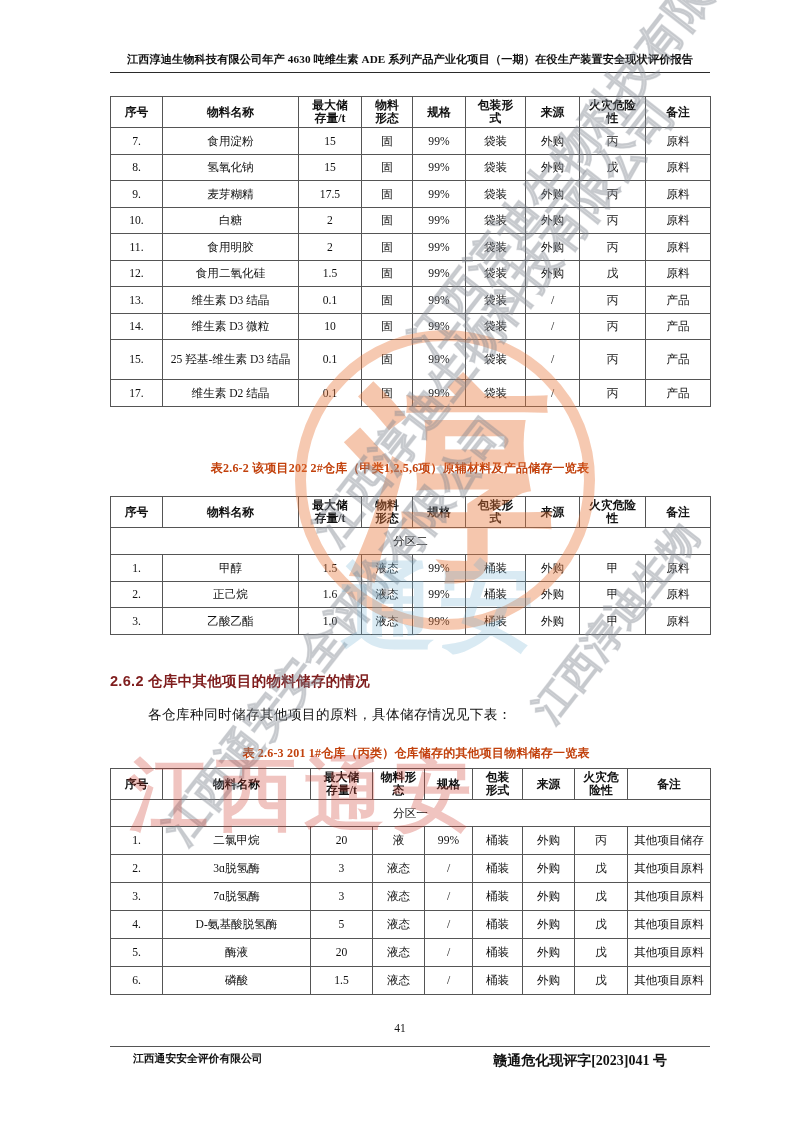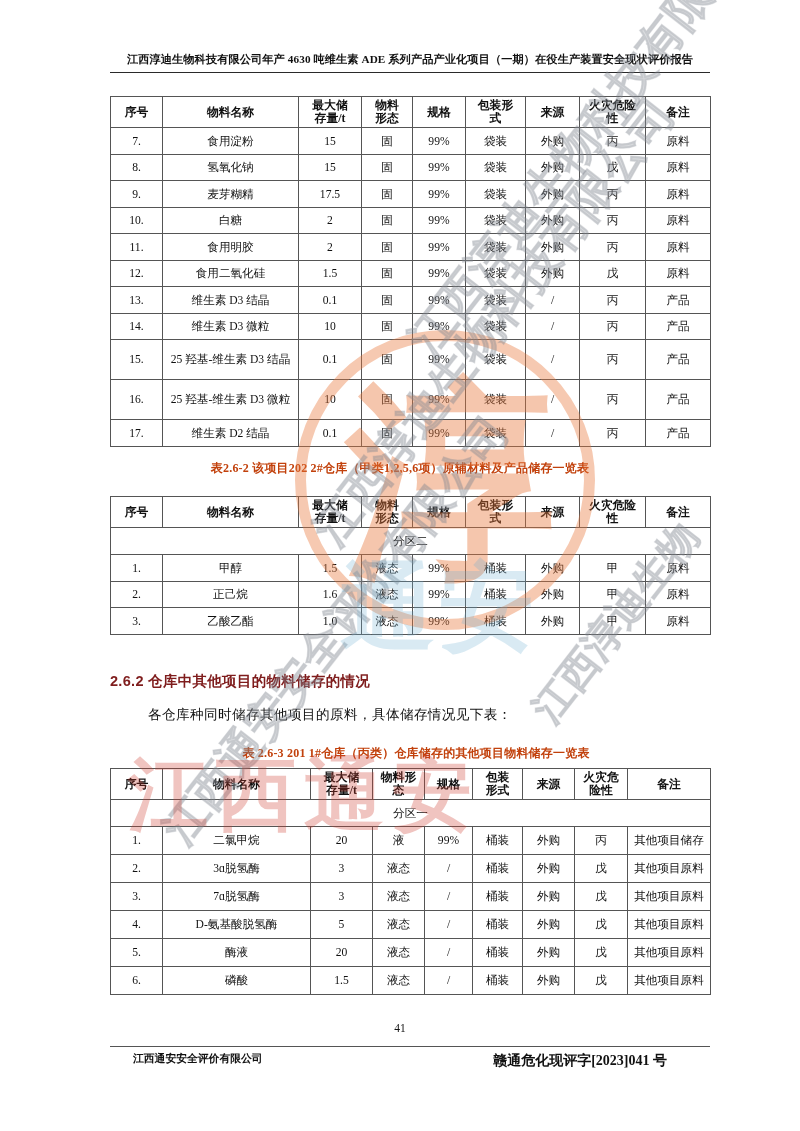--- a/index.html
+++ b/index.html
@@ -327,31 +327,20 @@
             <td>15.</td>
             <td>25 羟基-维生素 D3 结晶</td>
             <td>0.1</td>
             <td>固</td>
             <td>99%</td>
             <td>袋装</td>
             <td>/</td>
             <td>丙</td>
             <td>产品</td>
           </tr>
-          <tr style="height: 40px;">
-            <td>16.</td>
-            <td>25 羟基-维生素 D3 微粒</td>
-            <td>10</td>
-            <td>固</td>
-            <td>99%</td>
-            <td>袋装</td>
-            <td>/</td>
-            <td>丙</td>
-            <td>产品</td>
-          </tr>
           <tr style="height: 26.5px;">
             <td>17.</td>
             <td>维生素 D2 结晶</td>
             <td>0.1</td>
             <td>固</td>
             <td>99%</td>
             <td>袋装</td>
             <td>/</td>
             <td>丙</td>
             <td>产品</td>

